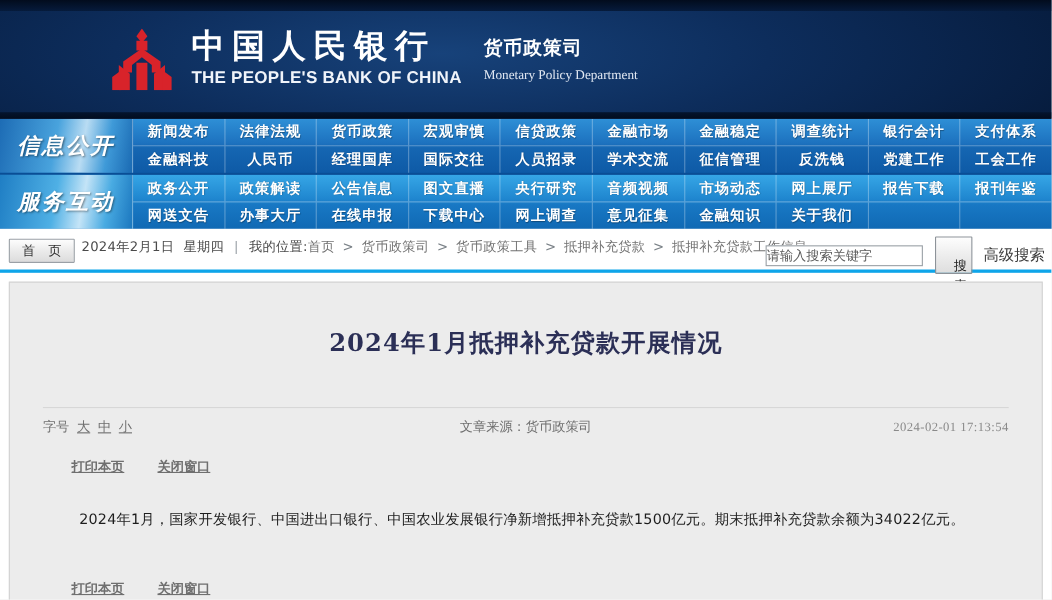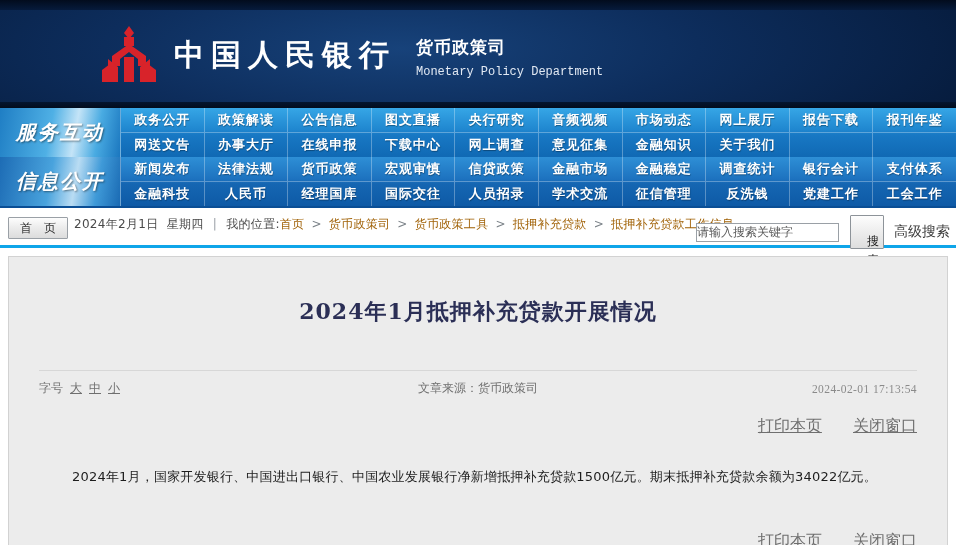--- a/index.html
+++ b/index.html
@@ -35,21 +35,21 @@
     position: absolute;
     left: 0; right: 0; bottom: 0;
     height: 6px;
     background: linear-gradient(180deg, #04152f 0%, #020c1d 100%);
   }
   .banner-inner {
     position: absolute;
     left: 98px;
     top: 26px;
     display: flex;
-    align-items: center;
+    align-items: flex-start;
   }
   .pbc-logo {
     width: 62px;
     height: 56px;
     margin-right: 14px;
     flex: none;
   }
   .bank-name-block {
     margin-top: 1px;
   }
@@ -77,21 +77,21 @@
   }
   .dept-cn {
     font-family: "DejaVu Sans", sans-serif;
     font-size: 17px;
     font-weight: bold;
     color: #ffffff;
     letter-spacing: 1px;
     white-space: nowrap;
   }
   .dept-en {
-    font-family: Liberation Mono, monospace;
+    font-family: Liberation Serif, serif;
     font-size: 12px;
     color: #e2e9f3;
     white-space: nowrap;
     margin-top: 6px;
   }
 
   
   .navwrap {
     height: 100px;
     background: #0b62b5;
@@ -197,21 +197,21 @@
     min-width: 0;
     padding-top: 5px;
     font-family: "DejaVu Sans", sans-serif;
     font-size: 12px;
     color: #4a4a4a;
     line-height: 16px;
     letter-spacing: 0.3px;
   }
   .crumbtext .sep { color: #9aa0a6; margin: 0 5px; }
   .crumbtext .arrow { color: #7b8288; margin: 0 7px; }
-  .crumbtext .crumb-link { color: #a16207; cursor: pointer; }
+  .crumbtext .crumb-link { color: #737373; cursor: pointer; }
   .searchbox {
     position: absolute;
     right: 6px;
     top: 7px;
     display: flex;
     align-items: center;
   }
   .search-input {
     width: 143px;
     height: 19px;
@@ -293,24 +293,24 @@
   }
   .meta-time {
     margin-left: auto;
     font-family: Liberation Serif, serif;
     font-size: 11.5px;
     color: #8a8a8a;
     letter-spacing: 0.4px;
   }
   .tool-links {
     margin: 19px 30px 0 30px;
-    text-align: right;
-    font-family: "DejaVu Sans", sans-serif;
-    font-size: 16px;
+    font-family: "DejaVu Sans", sans-serif;
+    font-size: 12px;
     color: #6f6f6f;
+    font-weight: bold;
   }
   .tool-links .tl {
     text-decoration: underline;
     cursor: pointer;
     margin-left: 26px;
     color: #6f6f6f;
   }
   .article-body {
     margin: 26px 35px 0 35px;
     font-family: "DejaVu Sans", sans-serif;
@@ -335,29 +335,59 @@
         <path d="M31 18 L48 30 L48 40 L40 40 L40 33 L31 26 L22 33 L22 40 L14 40 L14 30 Z"></path>
         <path d="M10 33 L20 41 L20 56 L10 56 Z"></path>
         <path d="M52 33 L42 41 L42 56 L52 56 Z"></path>
         <path d="M26 31 h10 v25 h-10 Z"></path>
         <path d="M4 44 L12 38 L12 56 L4 56 Z"></path>
         <path d="M58 44 L50 38 L50 56 L58 56 Z"></path>
       </g>
     </svg>
     <div class="bank-name-block">
       <div class="bank-name-cn">中国人民银行</div>
+      <div class="bank-name-en">THE PEOPLE'S BANK OF CHINA</div>
     </div>
     <div class="dept-block">
       <div class="dept-cn">货币政策司</div>
       <div class="dept-en">Monetary Policy Department</div>
     </div>
   </div>
 </div>
 
 <div class="navwrap">
+  <div class="navgroup g1">
+    <div class="nav-label">信息公开</div>
+    <div class="nav-grid">
+      <div class="nav-row top" id="g0r0">
+          <div class="nav-item">新闻发布</div>
+          <div class="nav-item">法律法规</div>
+          <div class="nav-item">货币政策</div>
+          <div class="nav-item">宏观审慎</div>
+          <div class="nav-item">信贷政策</div>
+          <div class="nav-item">金融市场</div>
+          <div class="nav-item">金融稳定</div>
+          <div class="nav-item">调查统计</div>
+          <div class="nav-item">银行会计</div>
+          <div class="nav-item">支付体系</div>
+        </div>
+      <div class="nav-row" id="g0r1">
+          <div class="nav-item">金融科技</div>
+          <div class="nav-item">人民币</div>
+          <div class="nav-item">经理国库</div>
+          <div class="nav-item">国际交往</div>
+          <div class="nav-item">人员招录</div>
+          <div class="nav-item">学术交流</div>
+          <div class="nav-item">征信管理</div>
+          <div class="nav-item">反洗钱</div>
+          <div class="nav-item">党建工作</div>
+          <div class="nav-item">工会工作</div>
+        </div>
+    </div>
+  </div>
   <div class="navgroup g2">
     <div class="nav-label">服务互动</div>
     <div class="nav-grid">
       <div class="nav-row top" id="g1r0">
           <div class="nav-item">政务公开</div>
           <div class="nav-item">政策解读</div>
           <div class="nav-item">公告信息</div>
           <div class="nav-item">图文直播</div>
           <div class="nav-item">央行研究</div>
           <div class="nav-item">音频视频</div>
@@ -373,49 +403,20 @@
           <div class="nav-item">下载中心</div>
           <div class="nav-item">网上调查</div>
           <div class="nav-item">意见征集</div>
           <div class="nav-item">金融知识</div>
           <div class="nav-item">关于我们</div>
           <div class="nav-item"></div>
           <div class="nav-item"></div>
         </div>
     </div>
   </div>
-  <div class="navgroup g1">
-    <div class="nav-label">信息公开</div>
-    <div class="nav-grid">
-      <div class="nav-row top" id="g0r0">
-          <div class="nav-item">新闻发布</div>
-          <div class="nav-item">法律法规</div>
-          <div class="nav-item">货币政策</div>
-          <div class="nav-item">宏观审慎</div>
-          <div class="nav-item">信贷政策</div>
-          <div class="nav-item">金融市场</div>
-          <div class="nav-item">金融稳定</div>
-          <div class="nav-item">调查统计</div>
-          <div class="nav-item">银行会计</div>
-          <div class="nav-item">支付体系</div>
-        </div>
-      <div class="nav-row" id="g0r1">
-          <div class="nav-item">金融科技</div>
-          <div class="nav-item">人民币</div>
-          <div class="nav-item">经理国库</div>
-          <div class="nav-item">国际交往</div>
-          <div class="nav-item">人员招录</div>
-          <div class="nav-item">学术交流</div>
-          <div class="nav-item">征信管理</div>
-          <div class="nav-item">反洗钱</div>
-          <div class="nav-item">党建工作</div>
-          <div class="nav-item">工会工作</div>
-        </div>
-    </div>
-  </div>
 </div>
 
 <div class="crumbbar">
   <div class="home-btn">首 页</div>
   <div class="crumbtext">
     <span>2024年2月1日</span>
     <span>&nbsp;</span><span>星期四</span>
     <span class="sep">|</span>
     <span>我的位置:</span><span id="crumb-path"><span class="crumb-link">首页</span><span class="arrow">&gt;</span><span class="crumb-link">货币政策司</span><span class="arrow">&gt;</span><span class="crumb-link">货币政策工具</span><span class="arrow">&gt;</span><span class="crumb-link">抵押补充贷款</span><span class="arrow">&gt;</span><span class="crumb-link">抵押补充贷款工作信息</span></span>
   </div>

